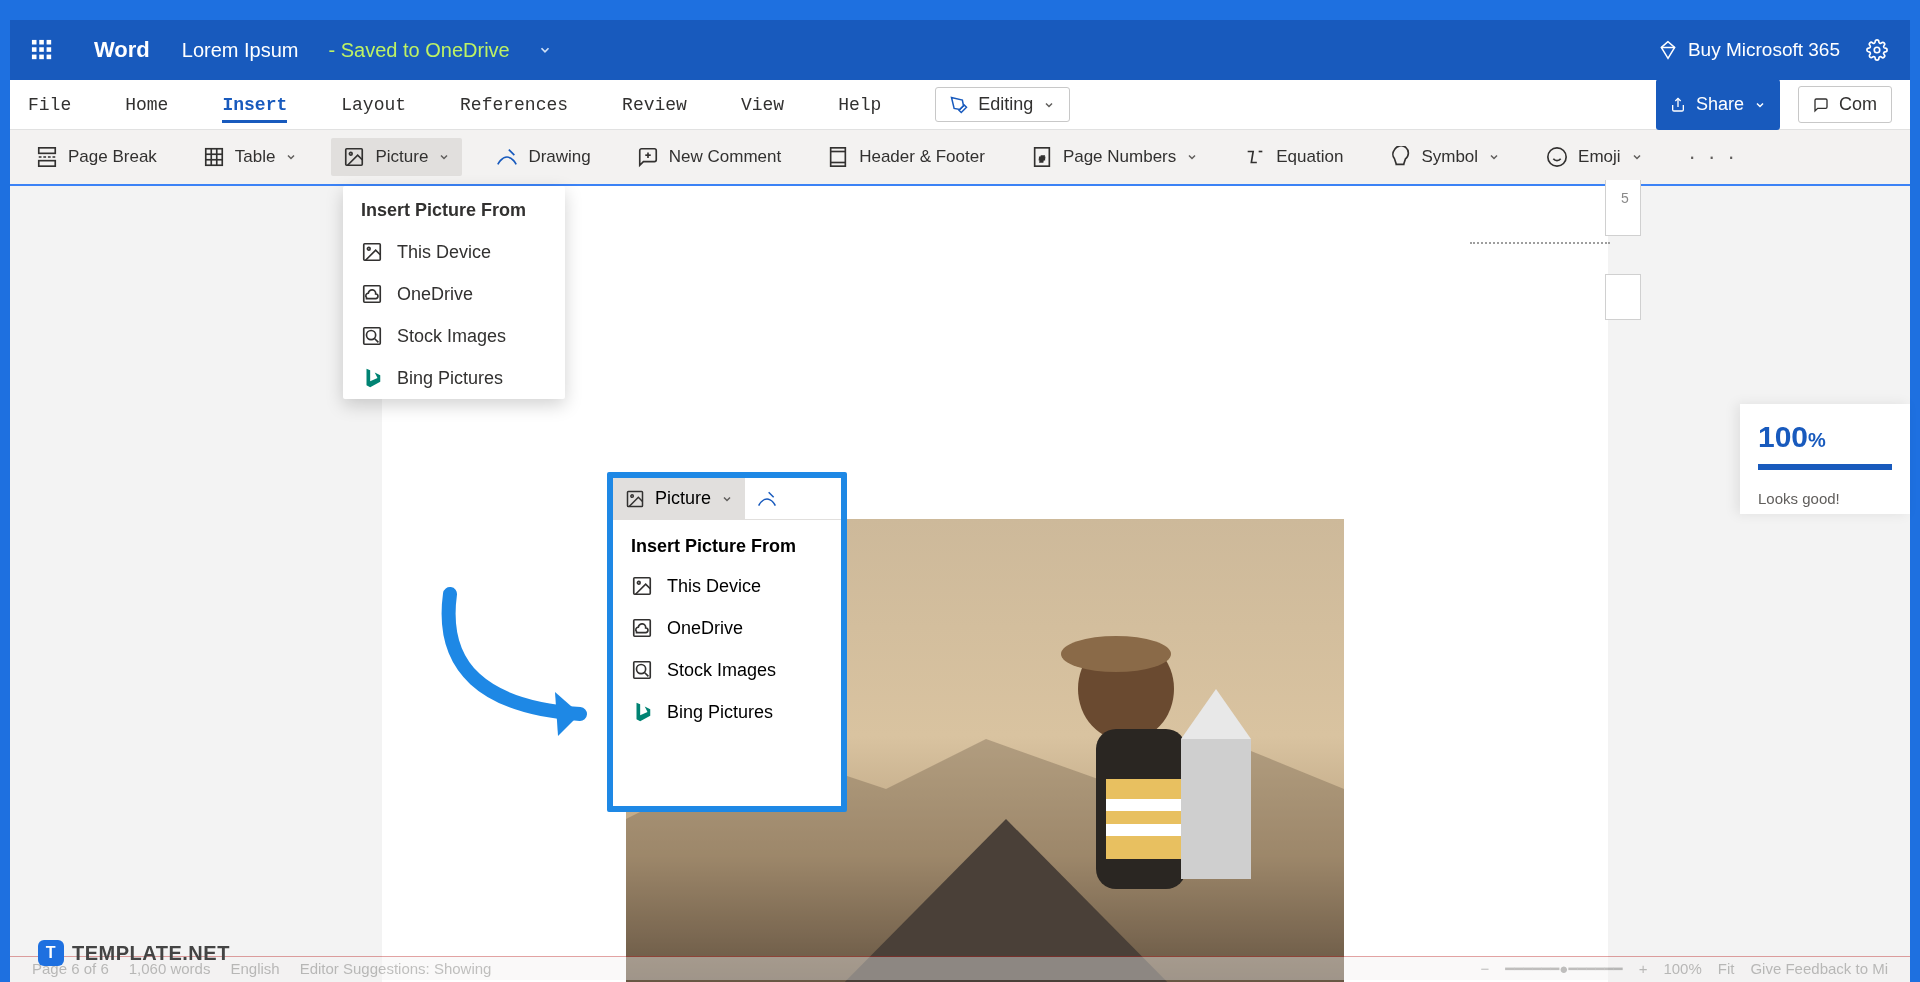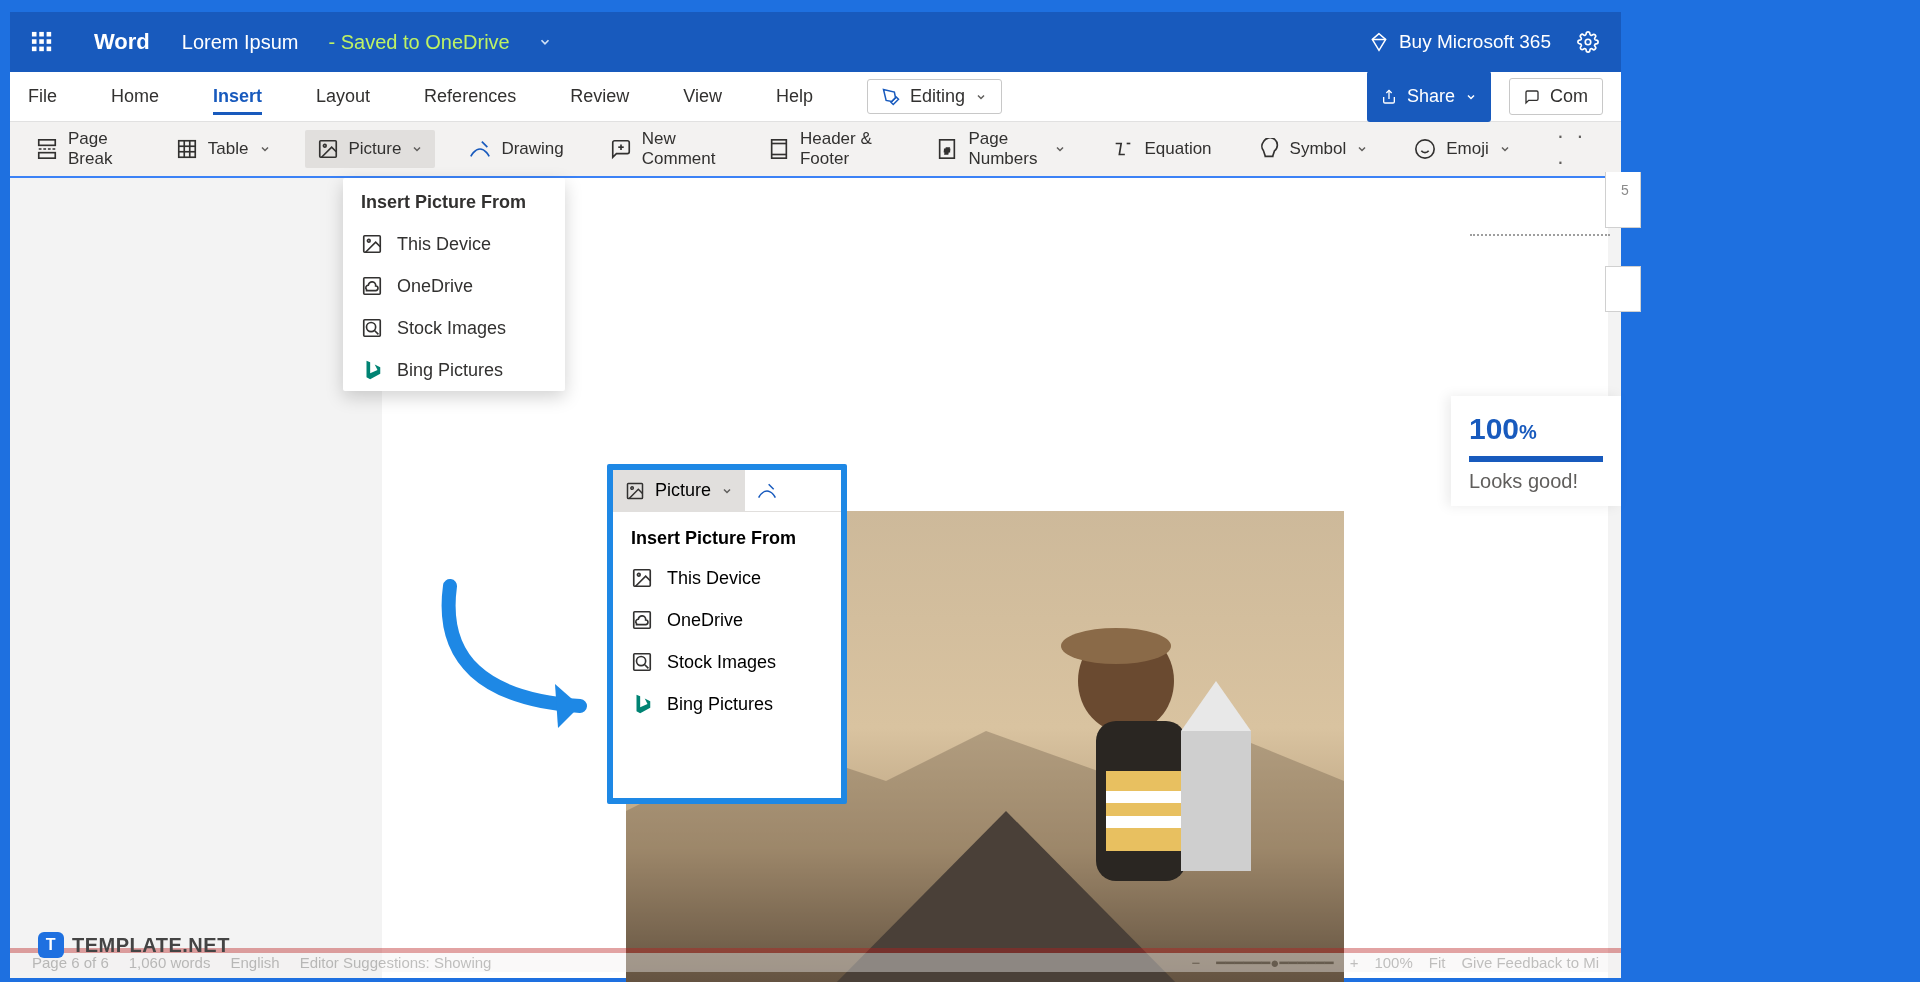--- a/index.html
+++ b/index.html
@@ -1,32 +1,32 @@
 <!DOCTYPE html>
 <html><head>
 <meta charset="utf-8">
 <style>
   * { box-sizing: border-box; margin: 0; padding: 0; font-family: "Segoe UI", Arial, sans-serif; }
   html, body { width: 1920px; height: 982px; background: #1e70e0; overflow: hidden; }
-  .frame { position: absolute; left: 10px; top: 12px; width: 1611px; height: 960px; background: #fff; }
+  .frame { position: absolute; left: 10px; top: 20px; width: 1900px; height: 960px; background: #fff; }
   .titlebar { height: 60px; background: #185abd; display: flex; align-items: center; color: #fff; }
   .waffle { width: 48px; height: 48px; display: flex; align-items: center; justify-content: center; margin-left: 8px; cursor: pointer; }
   .waffle svg { width: 22px; height: 22px; }
   .app-name { font-size: 22px; font-weight: 600; margin-left: 28px; }
   .doc-name { font-size: 20px; margin-left: 32px; display: flex; align-items: center; cursor: pointer; gap: 20px; }
   .doc-name .saved { margin-left: 10px; color: #bef264; }
   .doc-name .chev { margin-left: 8px; }
   .searchbox { margin-left: 90px; width: 700px; height: 40px; background: #3b7eda; border: 1px solid #4f8de0; border-radius: 4px; display: flex; align-items: center; padding: 0 14px; }
   .searchbox .icon { color: #d2e1f7; margin-right: 10px; }
   .searchbox .ph { color: #cdddf5; font-size: 18px; }
   .titlebar-right { margin-left: auto; display: flex; align-items: center; gap: 26px; padding-right: 22px; }
   .buy { display: flex; align-items: center; gap: 10px; font-size: 19px; cursor: pointer; }
   .gear { cursor: pointer; }
   .tabline { height: 50px; background: #fff; display: flex; align-items: center; border-bottom: 1px solid #e1e1e1; padding: 0 18px; gap: 54px; font-size: 18px; color: #323130; }
-  .tab { cursor: pointer; padding: 8px 0; }
+  .tab { cursor: pointer; padding: 8px 0; font-family: Liberation Mono, monospace; }
   .tab.active { color: #185abd; font-weight: 600; border-bottom: 3px solid #185abd; padding-bottom: 5px; }
   .editing { border: 1px solid #c8c8c8; border-radius: 3px; padding: 6px 14px; display: flex; align-items: center; gap: 10px; color: #323130; cursor: pointer; }
   .tabline .right { margin-left: auto; display: flex; align-items: center; gap: 18px; }
   .share-btn { background: #185abd; color: #fff; border-radius: 3px; padding: 15px 14px; display: flex; align-items: center; gap: 10px; cursor: pointer; }
   .com-btn { border: 1px solid #c8c8c8; border-radius: 3px; padding: 7px 14px; display: flex; align-items: center; gap: 10px; cursor: pointer; }
   .ribbon { height: 56px; background: #f3f2f1; border-bottom: 2px solid #3b82f6; display: flex; align-items: center; padding: 0 14px; gap: 22px; font-size: 17px; color: #323130; }
   .rib-item { display: flex; align-items: center; gap: 10px; padding: 8px 12px; cursor: pointer; border-radius: 2px; }
   .rib-item.active { background: #e1dfdd; }
   .rib-item .ico { width: 22px; height: 22px; color: #185abd; display: inline-flex; }
   .rib-item .chev { color: #605e5c; }
@@ -45,24 +45,24 @@
   .annot { position: absolute; border: 6px solid #1e88e5; background: #fff; border-radius: 2px; }
   .annot-outer { left: 597px; top: 286px; width: 240px; height: 340px; }
   .annot .top { display: flex; align-items: center; border-bottom: 1px solid #e1dfdd; }
   .annot .picbtn { display: flex; align-items: center; gap: 10px; padding: 10px 12px; background: #e1dfdd; font-size: 18px; cursor: pointer; }
   .annot .pen { padding: 10px 12px; cursor: pointer; }
   .arrow { position: absolute; left: 420px; top: 398px; }
   .photo { position: absolute; left: 616px; top: 333px; width: 718px; height: 482px; }
   .editor-panel { position: absolute; right: 0; top: 218px; width: 170px; height: 110px; background: #fff; box-shadow: -4px 0 12px rgba(0,0,0,.08); padding: 16px 18px; }
   .editor-panel .score { font-size: 30px; font-weight: 700; color: #185abd; }
   .editor-panel .bar { height: 6px; background: #185abd; margin-top: 10px; }
-  .editor-panel .msg { font-size: 20px; color: #605e5c; margin-top: 8px; }
+  .editor-panel .msg { font-size: 15px; color: #605e5c; margin-top: 20px; }
   .watermark { position: absolute; left: 28px; bottom: 14px; display: flex; align-items: center; gap: 8px; font-size: 20px; font-weight: 700; color: #444; letter-spacing: .5px; }
   .watermark .badge { width: 26px; height: 26px; background: #1e70e0; color: #fff; border-radius: 6px; display: flex; align-items: center; justify-content: center; font-size: 16px; }
-  .statusbar { position: absolute; left: 0; bottom: 0; width: 100%; height: 24px; background: #f3f2f1; border-top: 5px solid #b91c1c; display: flex; align-items: center; padding: 0 22px; gap: 20px; color: #605e5c; font-size: 15px; opacity: .4; }
+  .statusbar { position: absolute; left: 0; bottom: 0; width: 100%; height: 24px; background: #f3f2f1; border-top: 1px solid #b91c1c; display: flex; align-items: center; padding: 0 22px; gap: 20px; color: #605e5c; font-size: 15px; opacity: .4; }
   .statusbar .right { margin-left: auto; display: flex; gap: 16px; }
   svg { display: block; }
 </style>
 </head>
 <body>
 
 <div class="frame">
 
   <div class="titlebar">
     <div class="waffle">

